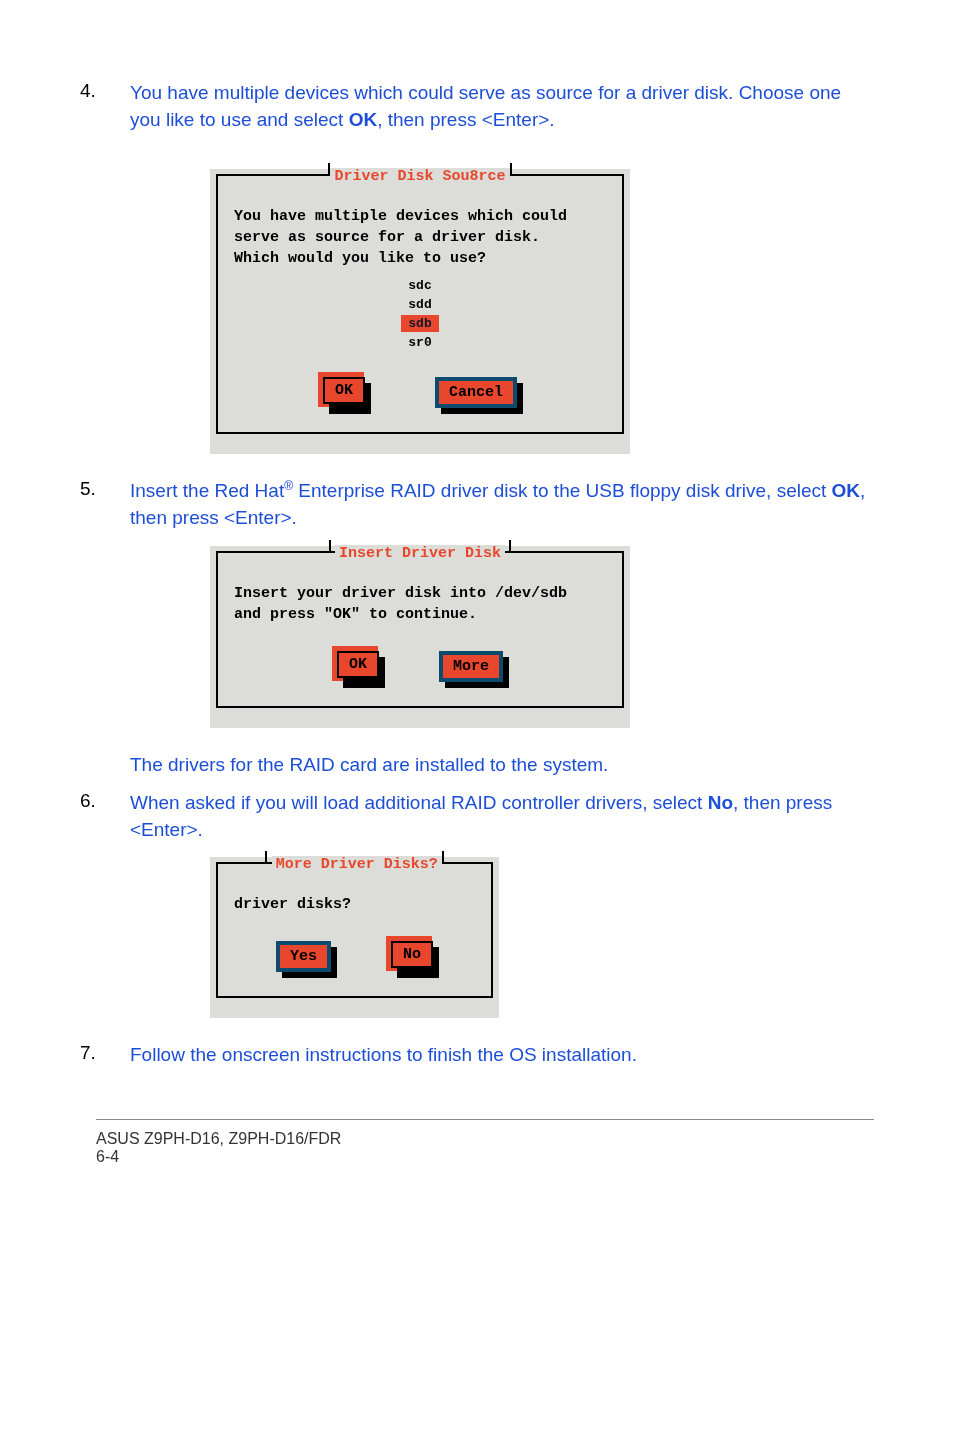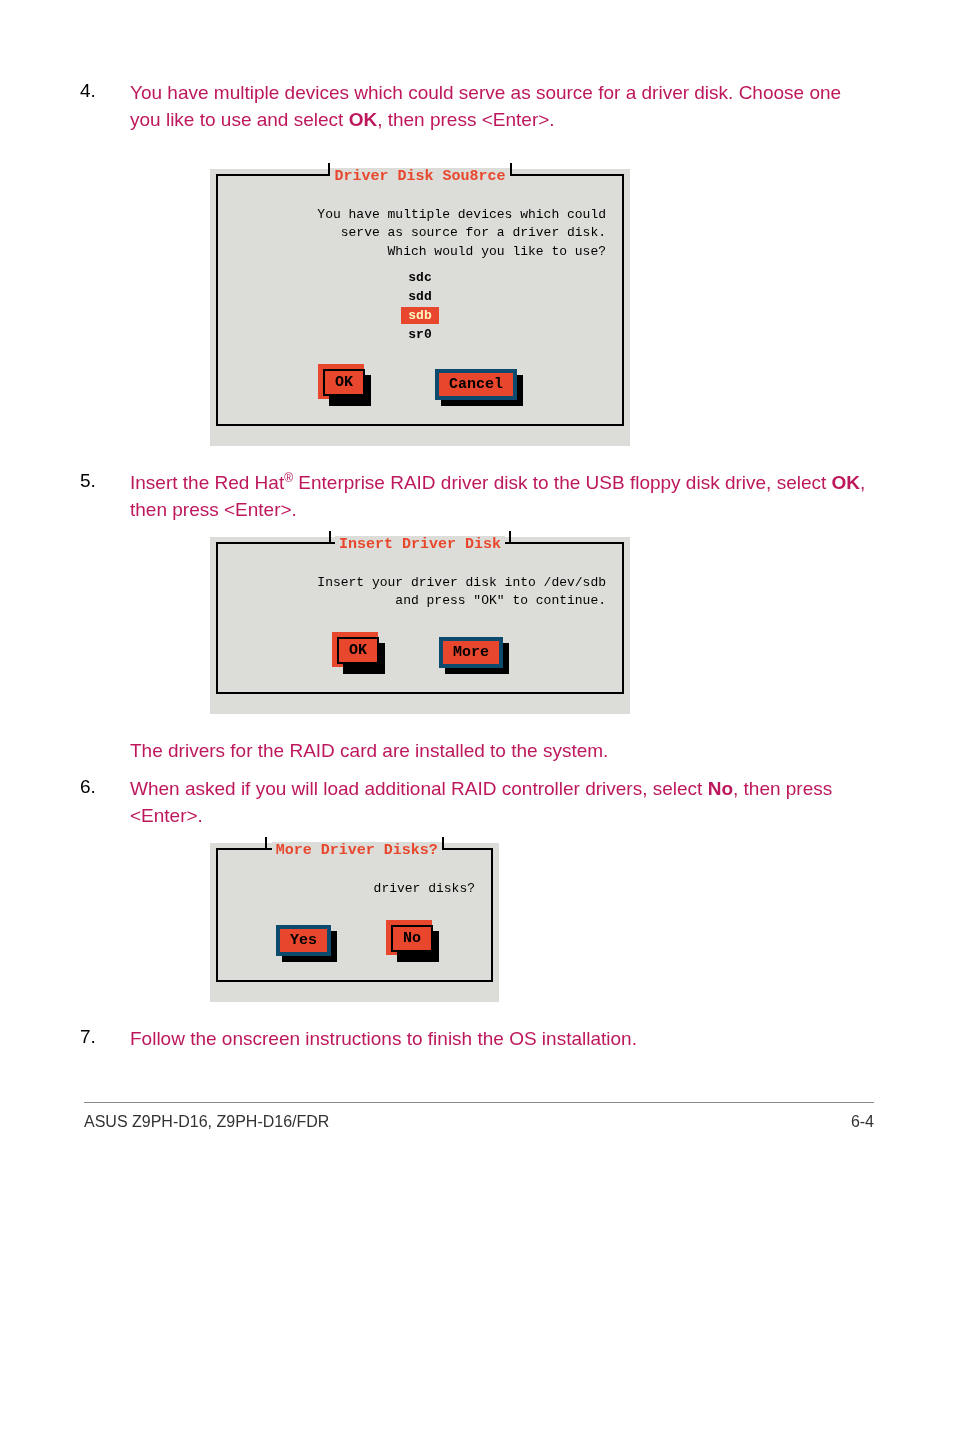--- a/index.html
+++ b/index.html
@@ -20,21 +20,21 @@
   .step-num {
     width: 50px;
     flex-shrink: 0;
     font-size: 19px;
     color: #000;
   }
   .step-body {
     flex: 1;
     font-size: 19px;
     line-height: 1.4;
-    color: #be185d;
+    color: #1d4ed8;
   }
   .step-body .bold { font-weight: bold; }
   .step-body .sup { font-size: 12px; vertical-align: super; }
   .dialog {
     margin: 14px 0 24px 130px;
     background: #dcddd8;
     position: relative;
     border: none;
     padding: 5px 6px 20px 6px;
   }
@@ -64,41 +64,40 @@
     display: inline-block;
     width: 2px;
     height: 12px;
     background: #000;
     vertical-align: top;
     position: relative;
     top: -3px;
   }
   .dtext {
     font-family: "Courier New", monospace;
-    font-weight: normal;
-    font-size: 13px;
+    font-weight: bold;
+    font-size: 15px;
     line-height: 1.4;
     color: #000;
-    text-align: right;
   }
   .dlist {
     margin-top: 6px;
     text-align: center;
   }
   .dlist .ditem {
     font-family: "Courier New", monospace;
     font-weight: bold;
     font-size: 13px;
     padding: 1px 6px;
     display: inline-block;
     min-width: 38px;
   }
   .dlist .sel {
     background: #e8472e;
-    color: #fef9c3;
+    color: #0f172a;
   }
   .btn-row {
     display: flex;
     justify-content: center;
     gap: 70px;
     margin-top: 26px;
   }
   .btn-row.tight { gap: 60px; }
   .tui-btn {
     position: relative;
@@ -136,26 +135,27 @@
     position: relative;
     z-index: 2;
     background: #e8472e;
   }
   .tui-btn.hl .btn-shadow {
     top: 6px; left: 6px; right: -6px; bottom: -6px;
     z-index: 1;
   }
   .footer-line {
     border-top: 1px solid #888;
-    margin: 50px 0 0 4px;
+    margin: 50px 0 0 16px;
     padding-top: 10px;
     display: flex;
     justify-content: space-between;
     font-size: 16px;
     color: #333;
+    flex-direction: column;
   }
 </style>
 </head>
 <body>
 
 <div class="page">
 
   <div class="step">
     <div class="step-num">4.</div>
     <div class="step-body">

